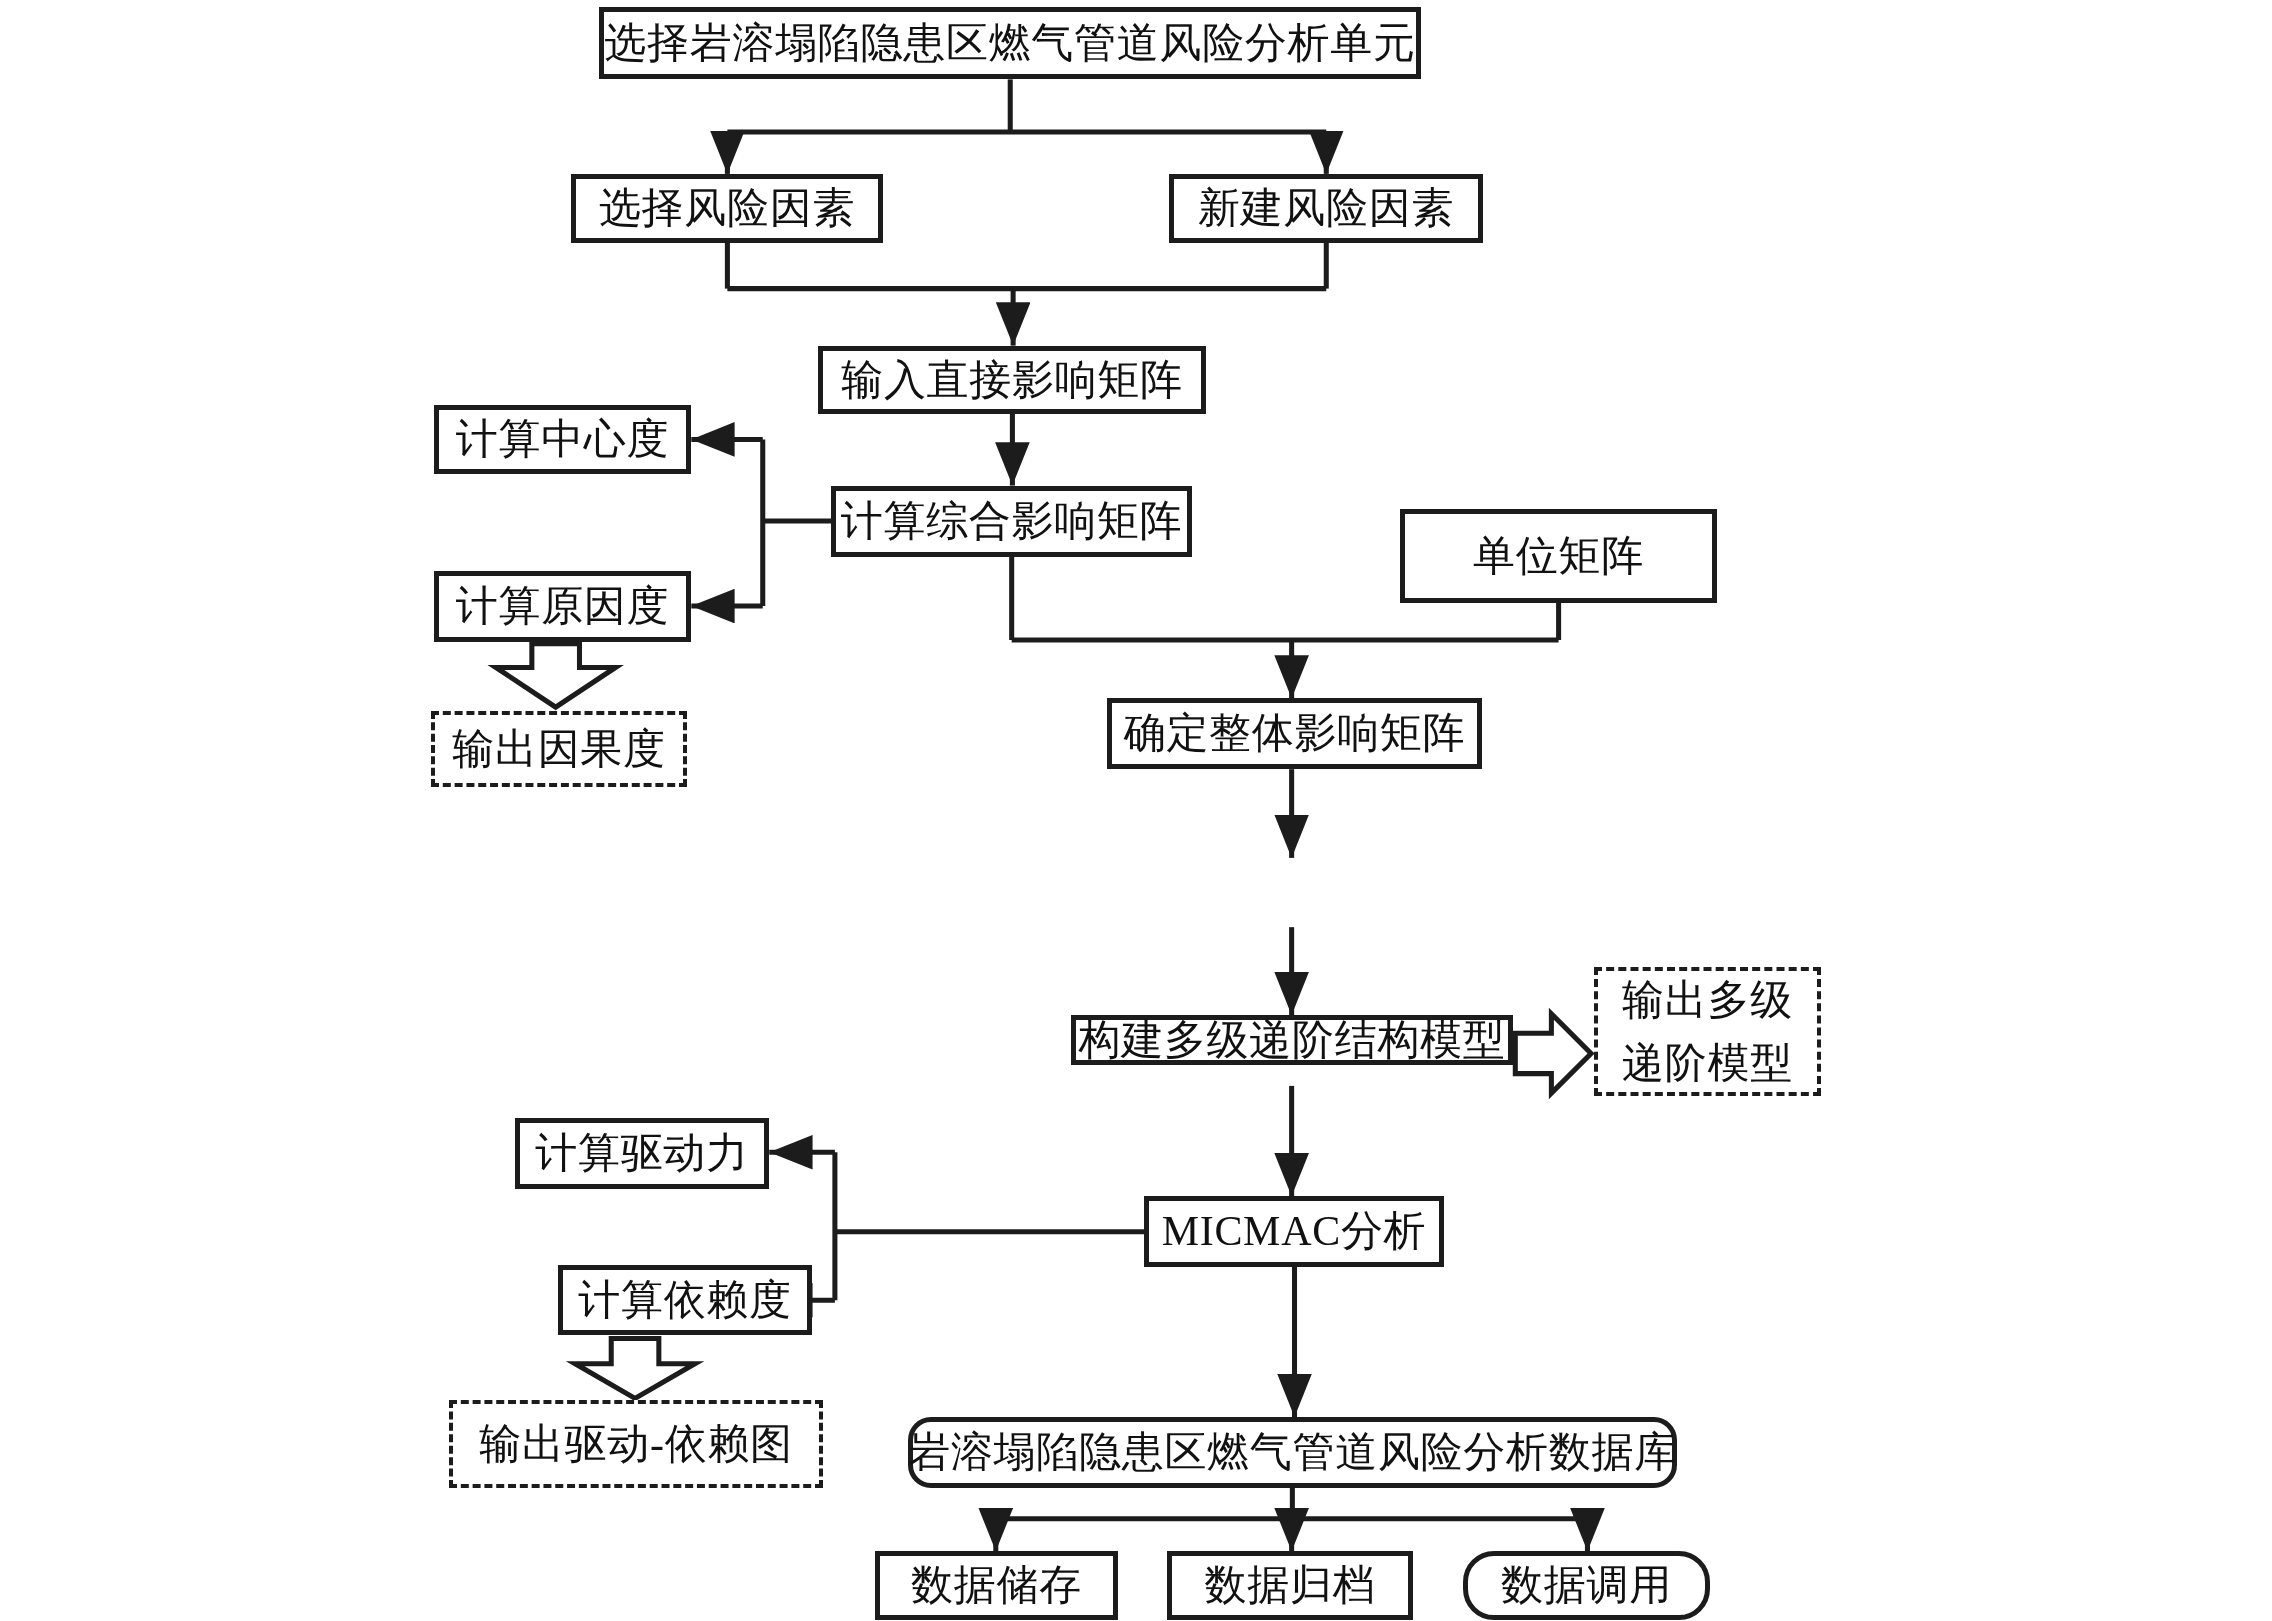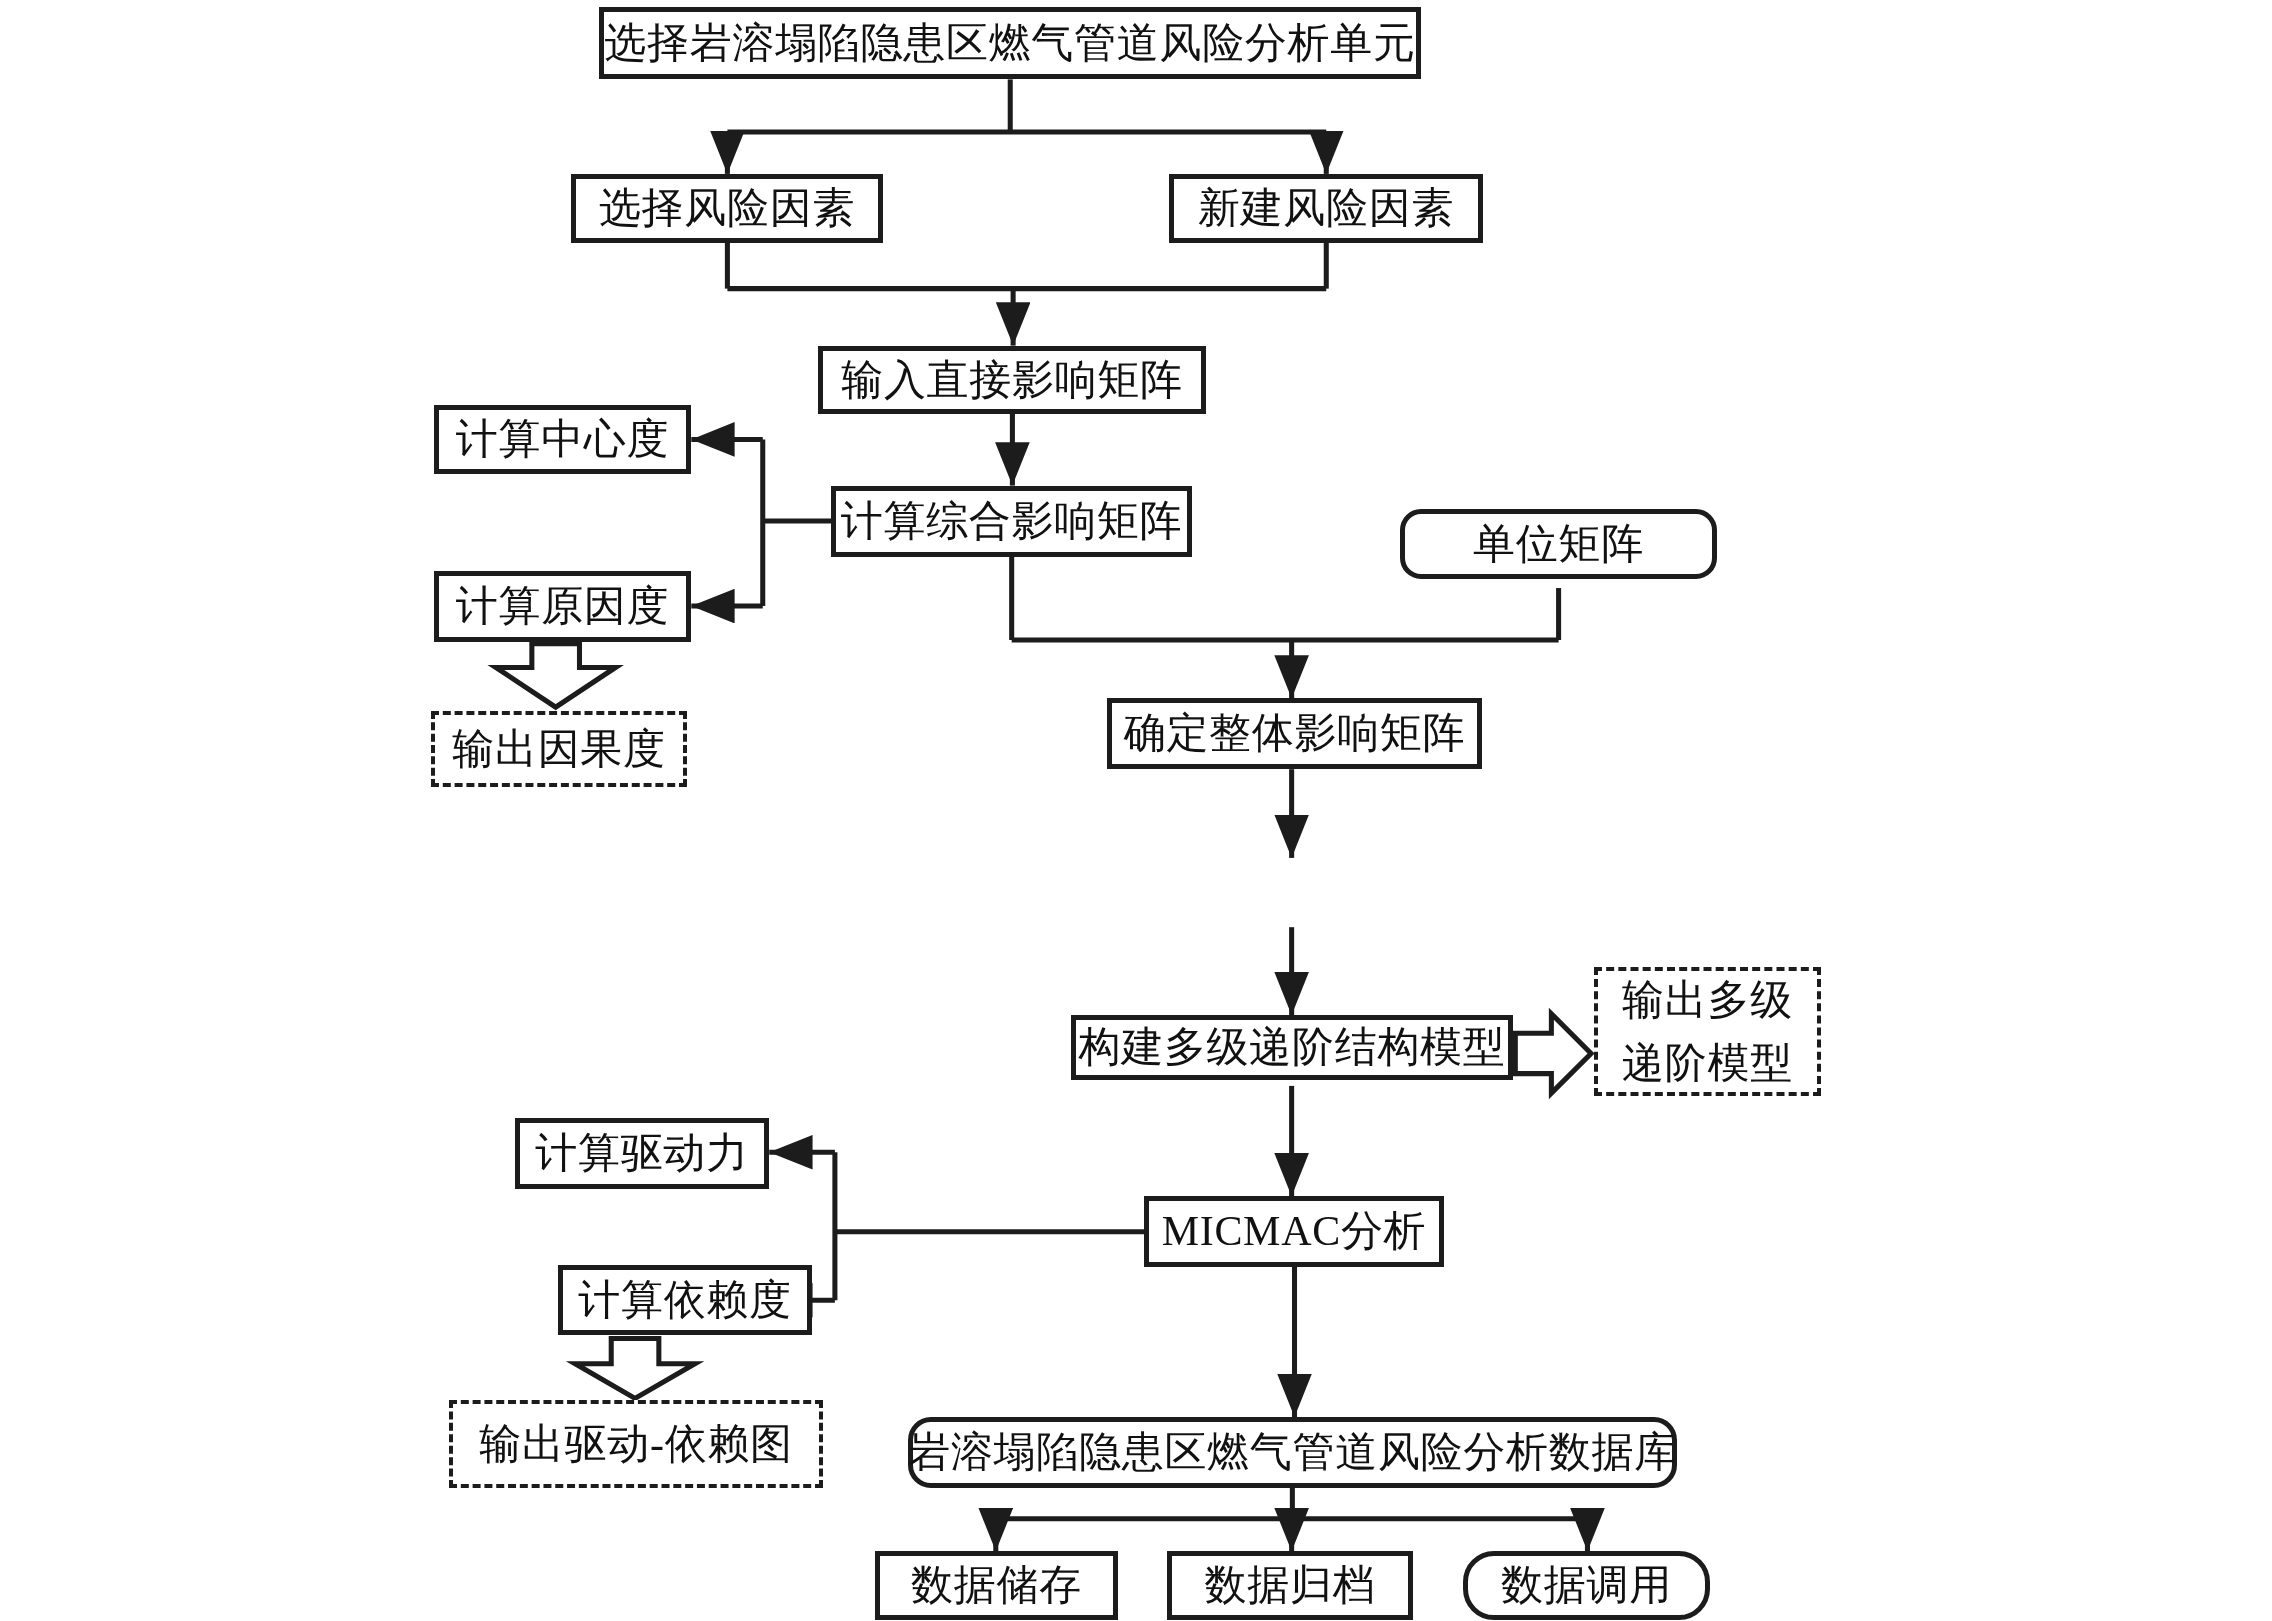--- a/index.html
+++ b/index.html
@@ -81,30 +81,30 @@
   <div class="node" style="left:571px;top:174px;width:312px;height:69px;">选择风险因素</div>
 
   <div class="node" style="left:1169px;top:174px;width:314px;height:69px;">新建风险因素</div>
 
   <div class="node" style="left:818px;top:346px;width:388px;height:68px;">输入直接影响矩阵</div>
 
   <div class="node" style="left:434px;top:405px;width:257px;height:69px;">计算中心度</div>
 
   <div class="node" style="left:831px;top:486px;width:361px;height:71px;">计算综合影响矩阵</div>
 
-  <div class="node" style="left:1400px;top:509px;width:317px;height:70px;border-radius:21px;">单位矩阵</div>
+  <div class="node" style="left:1400px;top:509px;width:317px;height:94px;">单位矩阵</div>
 
   <div class="node" style="left:434px;top:571px;width:257px;height:71px;">计算原因度</div>
 
   <div class="node dashed" style="left:431px;top:711px;width:256px;height:76px;">输出因果度</div>
 
   <div class="node" style="left:1107px;top:698px;width:375px;height:71px;">确定整体影响矩阵</div>
 
 
-  <div class="node" style="left:1071px;top:1015px;width:442px;height:65px;">构建多级递阶结构模型</div>
+  <div class="node" style="left:1071px;top:1015px;width:442px;height:50px;">构建多级递阶结构模型</div>
 
   <div class="node dashed two-line" style="left:1594px;top:967px;width:227px;height:129px;">
     <span>输出多级</span>
     <span>递阶模型</span>
   </div>
 
   <div class="node" style="left:515px;top:1118px;width:254px;height:71px;">计算驱动力</div>
 
   <div class="node" style="left:1144px;top:1196px;width:300px;height:71px;">MICMAC分析</div>
 

